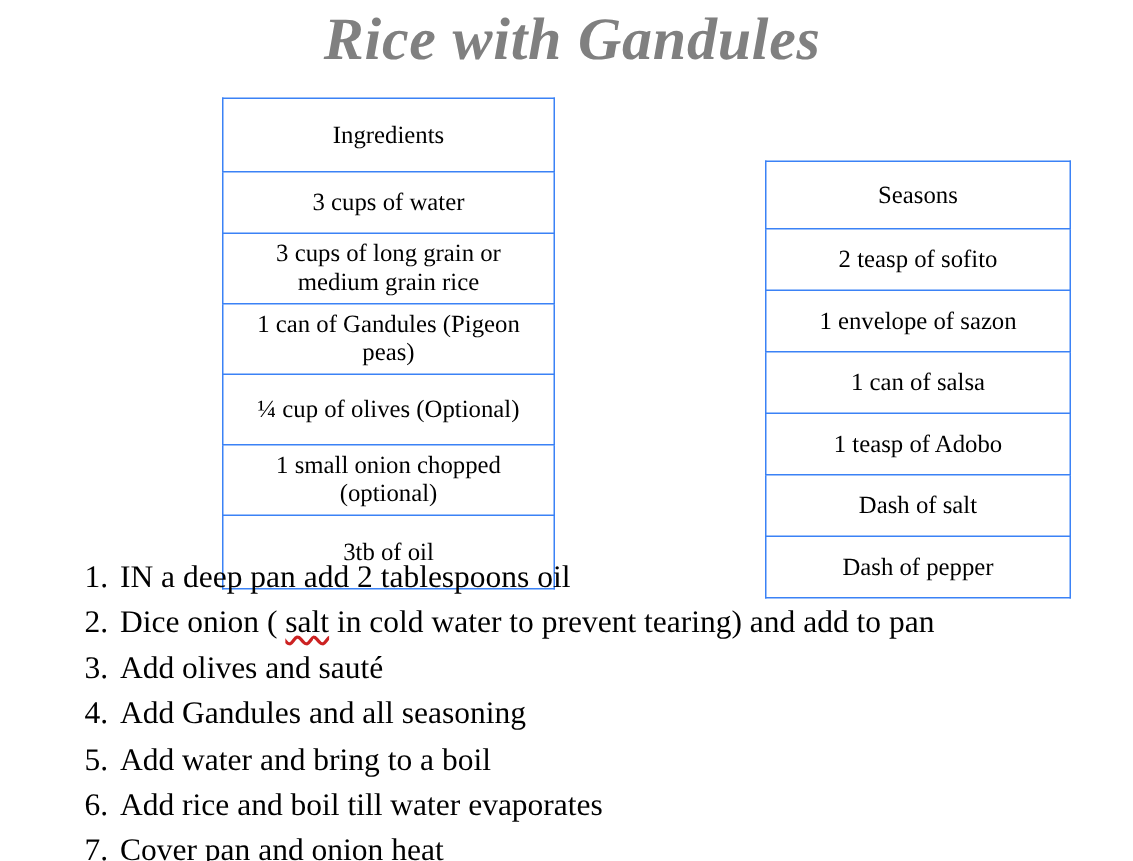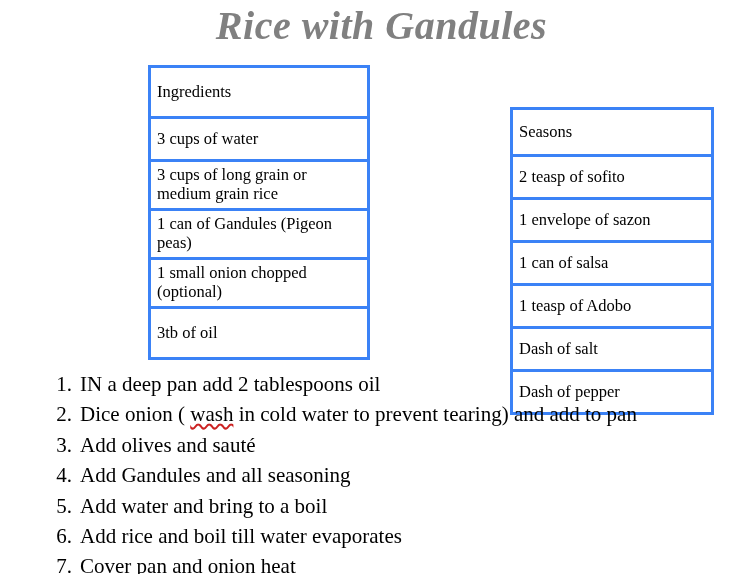--- a/index.html
+++ b/index.html
@@ -35,22 +35,22 @@
   .tables-row {
     position: relative;
     height: 320px;
   }
   table.recipe-table {
     border-collapse: collapse;
     font-size: 16.5px;
     table-layout: fixed;
   }
   table.recipe-table td {
-    border: 3px solid #3b82f6;
-    text-align: left;
+    border: 1px solid #3b82f6;
+    text-align: center;
     vertical-align: middle;
     padding: 2px 6px;
     line-height: 1.15;
   }
   #ingredients-table {
     position: absolute;
     left: 140px;
     top: 0px;
     width: 222px;
   }
@@ -125,20 +125,23 @@
         <tr>
           <td>3 cups   of water</td>
         </tr>
         <tr>
           <td class="tall-cell">3 cups of long grain or medium grain rice</td>
         </tr>
         <tr>
           <td class="tall-cell">1 can of Gandules (Pigeon peas)</td>
         </tr>
         <tr>
+          <td class="tall-cell">¼ cup of olives (Optional)</td>
+        </tr>
+        <tr>
           <td class="tall-cell">1 small onion chopped (optional)</td>
         </tr>
         <tr>
           <td class="last-cell">3tb of oil</td>
         </tr>
       </tbody>
     </table>
 
     <table class="recipe-table" id="seasons-table">
       <tbody>
@@ -166,21 +169,21 @@
       </tbody>
     </table>
 
   </div>
 
   <ol class="steps">
     <li>
       <span>IN a deep pan add 2 tablespoons oil</span><span class="spellcheck"></span><span></span>
     </li>
     <li>
-      <span> Dice onion ( </span><span class="spellcheck">wash</span><span> in cold water to prevent tearing) and add to pan</span>
+      <span> Dice onion ( </span><span class="spellcheck">salt</span><span> in cold water to prevent tearing) and add to pan</span>
     </li>
     <li>
       <span>Add olives and sauté</span><span class="spellcheck"></span><span></span>
     </li>
     <li>
       <span>Add Gandules and all seasoning</span><span class="spellcheck"></span><span></span>
     </li>
     <li>
       <span>Add water and bring to a boil</span><span class="spellcheck"></span><span></span>
     </li>

